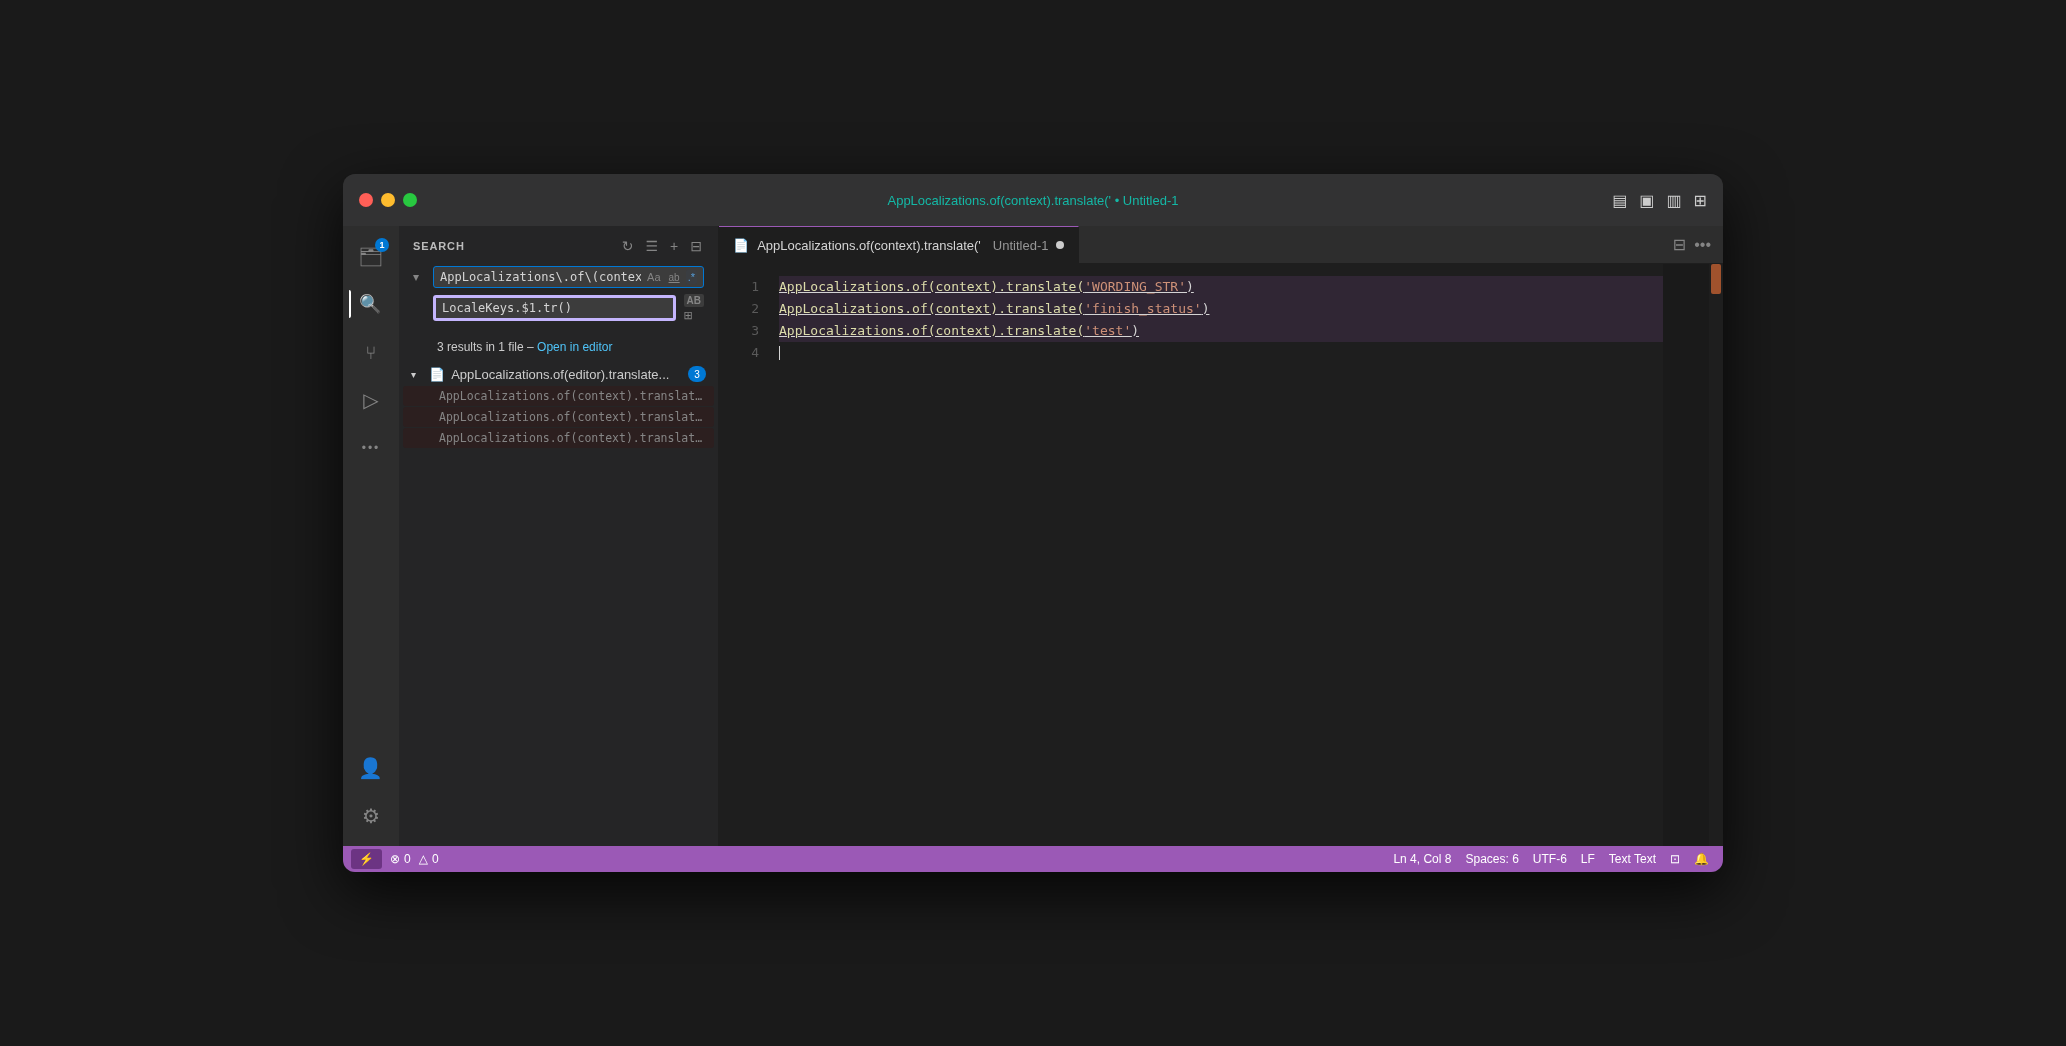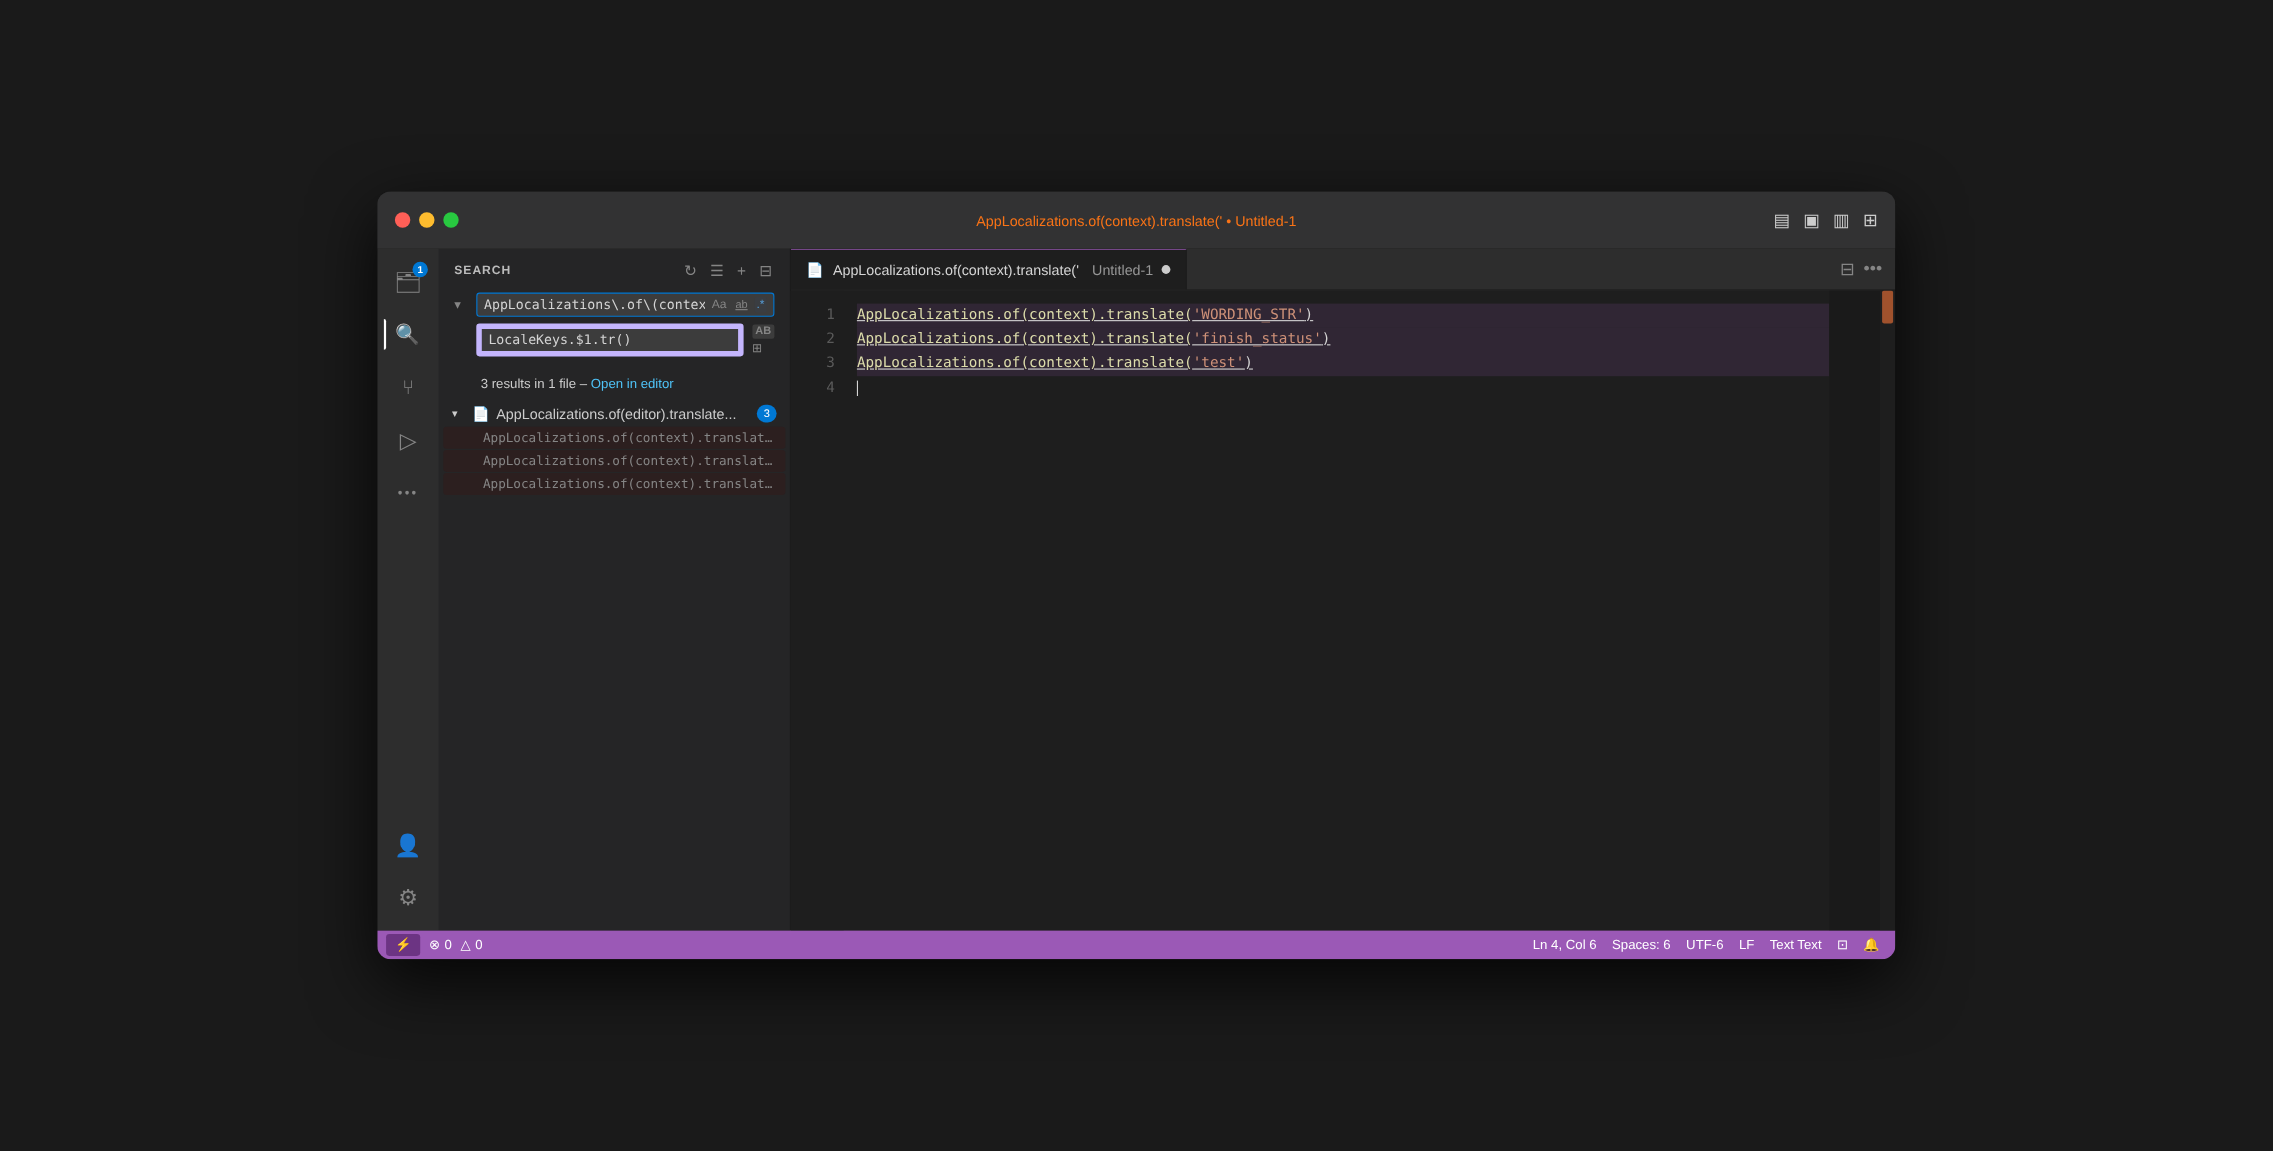--- a/index.html
+++ b/index.html
@@ -39,21 +39,21 @@
     }
     .traffic-light {
       width: 14px;
       height: 14px;
       border-radius: 50%;
     }
     .tl-red { background: #ff5f57; }
     .tl-yellow { background: #febc2e; }
     .tl-green { background: #28c840; }
     .title-bar-text {
-      color: #f97316;
+      color: #14b8a6;
       font-size: 13px;
     }
     .title-bar-icons {
       position: absolute;
       right: 16px;
       display: flex;
       gap: 12px;
       align-items: center;
     }
     .tb-icon {
@@ -196,21 +196,21 @@
       color: #858585;
       font-size: 11px;
       cursor: pointer;
       padding: 1px 2px;
       border-radius: 2px;
     }
     .search-icon-btn.active { color: #569cd6; background: #3a3d41; }
     .replace-input-wrapper {
       flex: 1;
       background: #3c3c3c;
-      border: 5px solid #c4b5fd;
+      border: 3px solid #c4b5fd;
       border-radius: 3px;
       display: flex;
       align-items: center;
       padding: 3px 6px;
     }
     .replace-input {
       flex: 1;
       background: transparent;
       border: none;
       outline: none;
@@ -613,21 +613,21 @@
         <span>⚡</span>
       </div>
       <div class="status-item">
         <span>⊗</span>
         <span>0</span>
         <span style="margin-left:4px;">△</span>
         <span>0</span>
       </div>
     </div>
     <div class="status-right">
-      <div class="status-item">Ln 4, Col 6</div>
+      <div class="status-item">Ln 4, Col 8</div>
       <div class="status-item">Spaces: 6</div>
       <div class="status-item">UTF-6</div>
       <div class="status-item">LF</div>
       <div class="status-item">Text Text</div>
       <div class="status-item">
         <span>⊡</span>
       </div>
       <div class="status-item">
         <span>🔔</span>
       </div>

